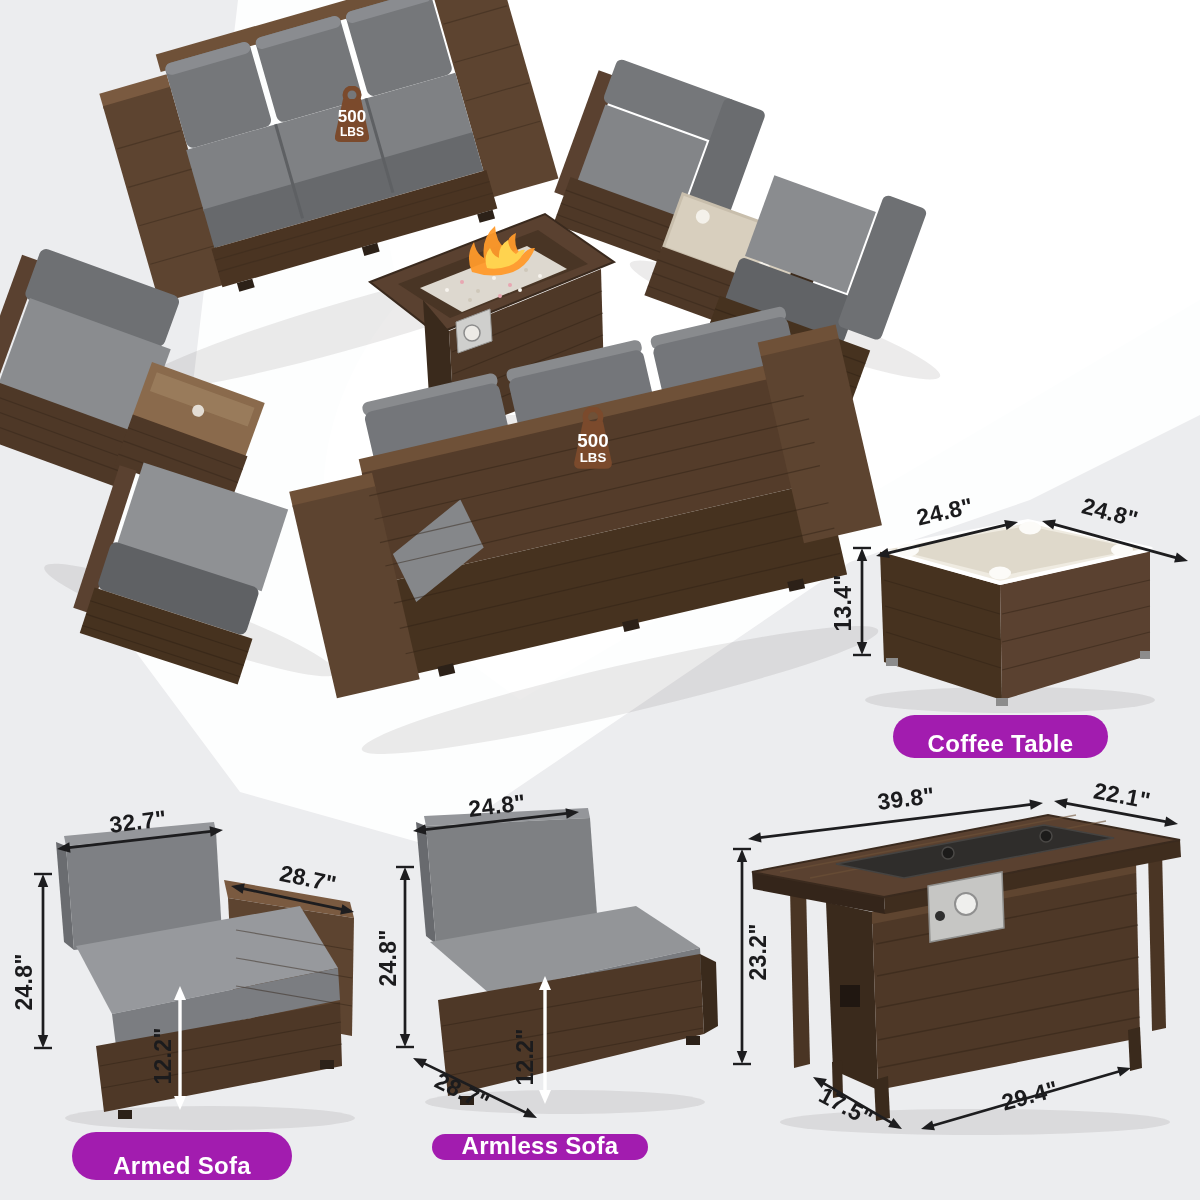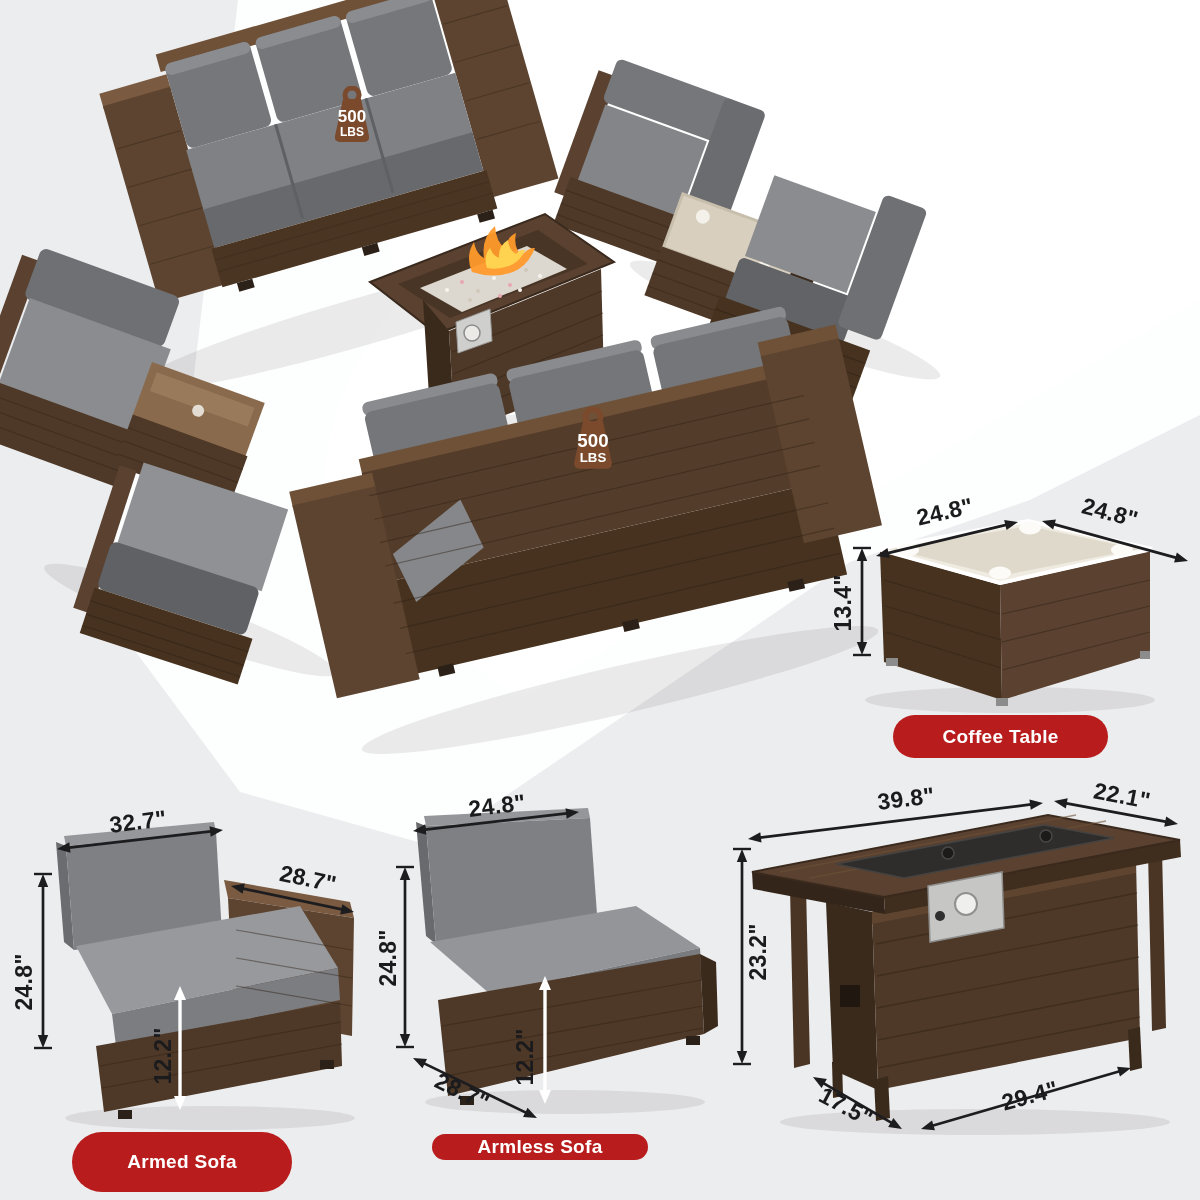--- a/index.html
+++ b/index.html
@@ -1,23 +1,23 @@
 <!DOCTYPE html>
 <html><head>
 <meta charset="utf-8">
 <style>
   html,body{margin:0;padding:0;background:#ffffff}
   .canvas{position:relative;width:1200px;height:1200px;overflow:hidden;background:#ECEDEF;
           font-family:"Liberation Sans",sans-serif}
   svg.layer{position:absolute;left:0;top:0;pointer-events:none}
   .dim-label{position:absolute;transform:translate(-50%,-50%) rotate(var(--r,0deg));
              font-weight:700;font-size:23px;color:#1B1B1D;white-space:nowrap;letter-spacing:.3px}
-  .pill{position:absolute;background:#b91c1c;border-radius:999px;color:#FFFFFF;
-        display:flex;align-items:center;justify-content:center;
-        font-weight:700;font-size:19px;letter-spacing:.3px}
+  .pill{position:absolute;background:#a21caf;border-radius:999px;color:#FFFFFF;
+        display:flex;align-items:flex-end;justify-content:center;
+        font-weight:700;font-size:24px;letter-spacing:.3px}
   .wb{position:absolute}
   .wb text{fill:#FFFFFF;font-weight:700;text-anchor:middle;font-family:"Liberation Sans",sans-serif}
   .wb .num{font-size:17px}
   .wb .unit{font-size:12px}
 </style>
 </head>
 <body>
 
 <div class="canvas">
 
@@ -451,20 +451,20 @@
 
   <span class="dim-label" style="left:906px;top:799px;--r:-7deg">39.8"</span>
   <span class="dim-label" style="left:1122px;top:796px;--r:11deg">22.1"</span>
   <span class="dim-label" style="left:758px;top:952px;--r:-90deg">23.2"</span>
   <span class="dim-label" style="left:846px;top:1107px;--r:28deg">17.5"</span>
   <span class="dim-label" style="left:1030px;top:1096px;--r:-15deg">29.4"</span>
 
   <div class="pill" style="left:893px;top:715px;width:215px;height:43px">
     <span>Coffee Table</span>
   </div>
-  <div class="pill" style="left:72px;top:1132px;width:220px;height:60px">
+  <div class="pill" style="left:72px;top:1132px;width:220px;height:48px">
     <span>Armed Sofa</span>
   </div>
   <div class="pill" style="left:432px;top:1134px;width:216px;height:26px">
     <span>Armless Sofa</span>
   </div>
 
 </div>
 
 </body></html>

